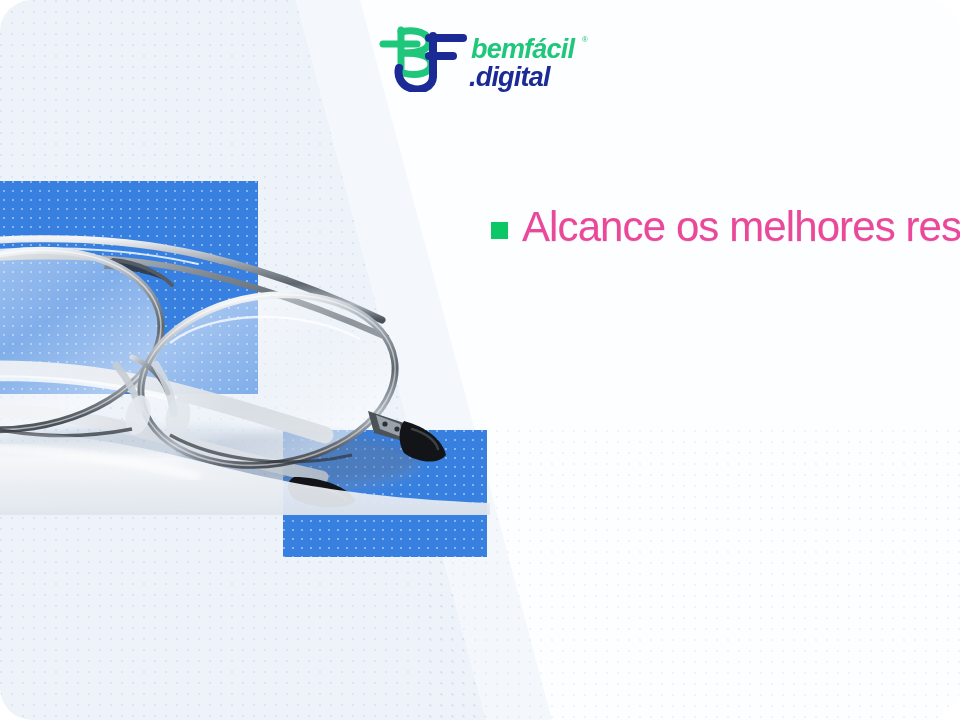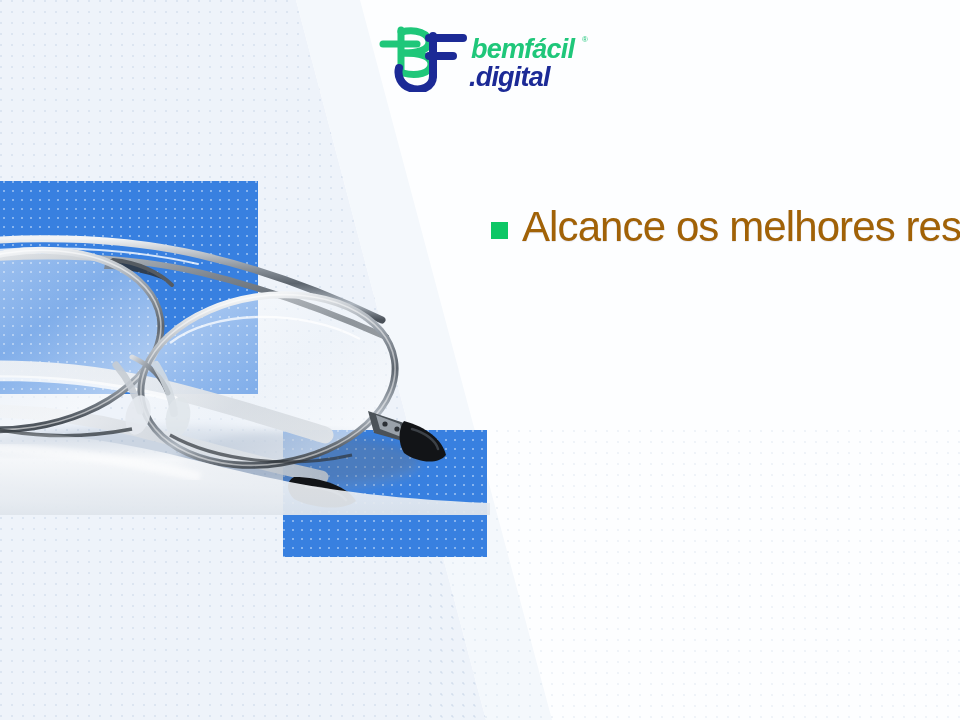--- a/index.html
+++ b/index.html
@@ -7,20 +7,21 @@
     padding: 0;
     background: #ffffff;
   }
   #banner {
     position: relative;
     width: 960px;
     height: 720px;
     overflow: hidden;
     font-family: "Liberation Sans", sans-serif;
     background: #ffffff;
+    border-radius: 32px;
   }
 
   
   .bg-white {
     position: absolute;
     inset: 0;
     background: #fdfeff;
   }
   .bg-diagonal {
     position: absolute;
@@ -103,21 +104,21 @@
   .bullet {
     flex: none;
     width: 17px;
     height: 17px;
     background: #0cc765;
     margin-top: 22px;
   }
   #headline-2 .bullet { margin-top: 21px; }
 
   .headline-text {
-    color: #a16207;
+    color: #ec4899;
     font-family: "Liberation Sans", sans-serif;
     font-size: 42px;
     line-height: 1.28;
     font-weight: 500;
     letter-spacing: -0.9px;
     white-space: pre;
     text-shadow: 0 1px 1px rgba(28,42,150,0.10);
   }
 
   

